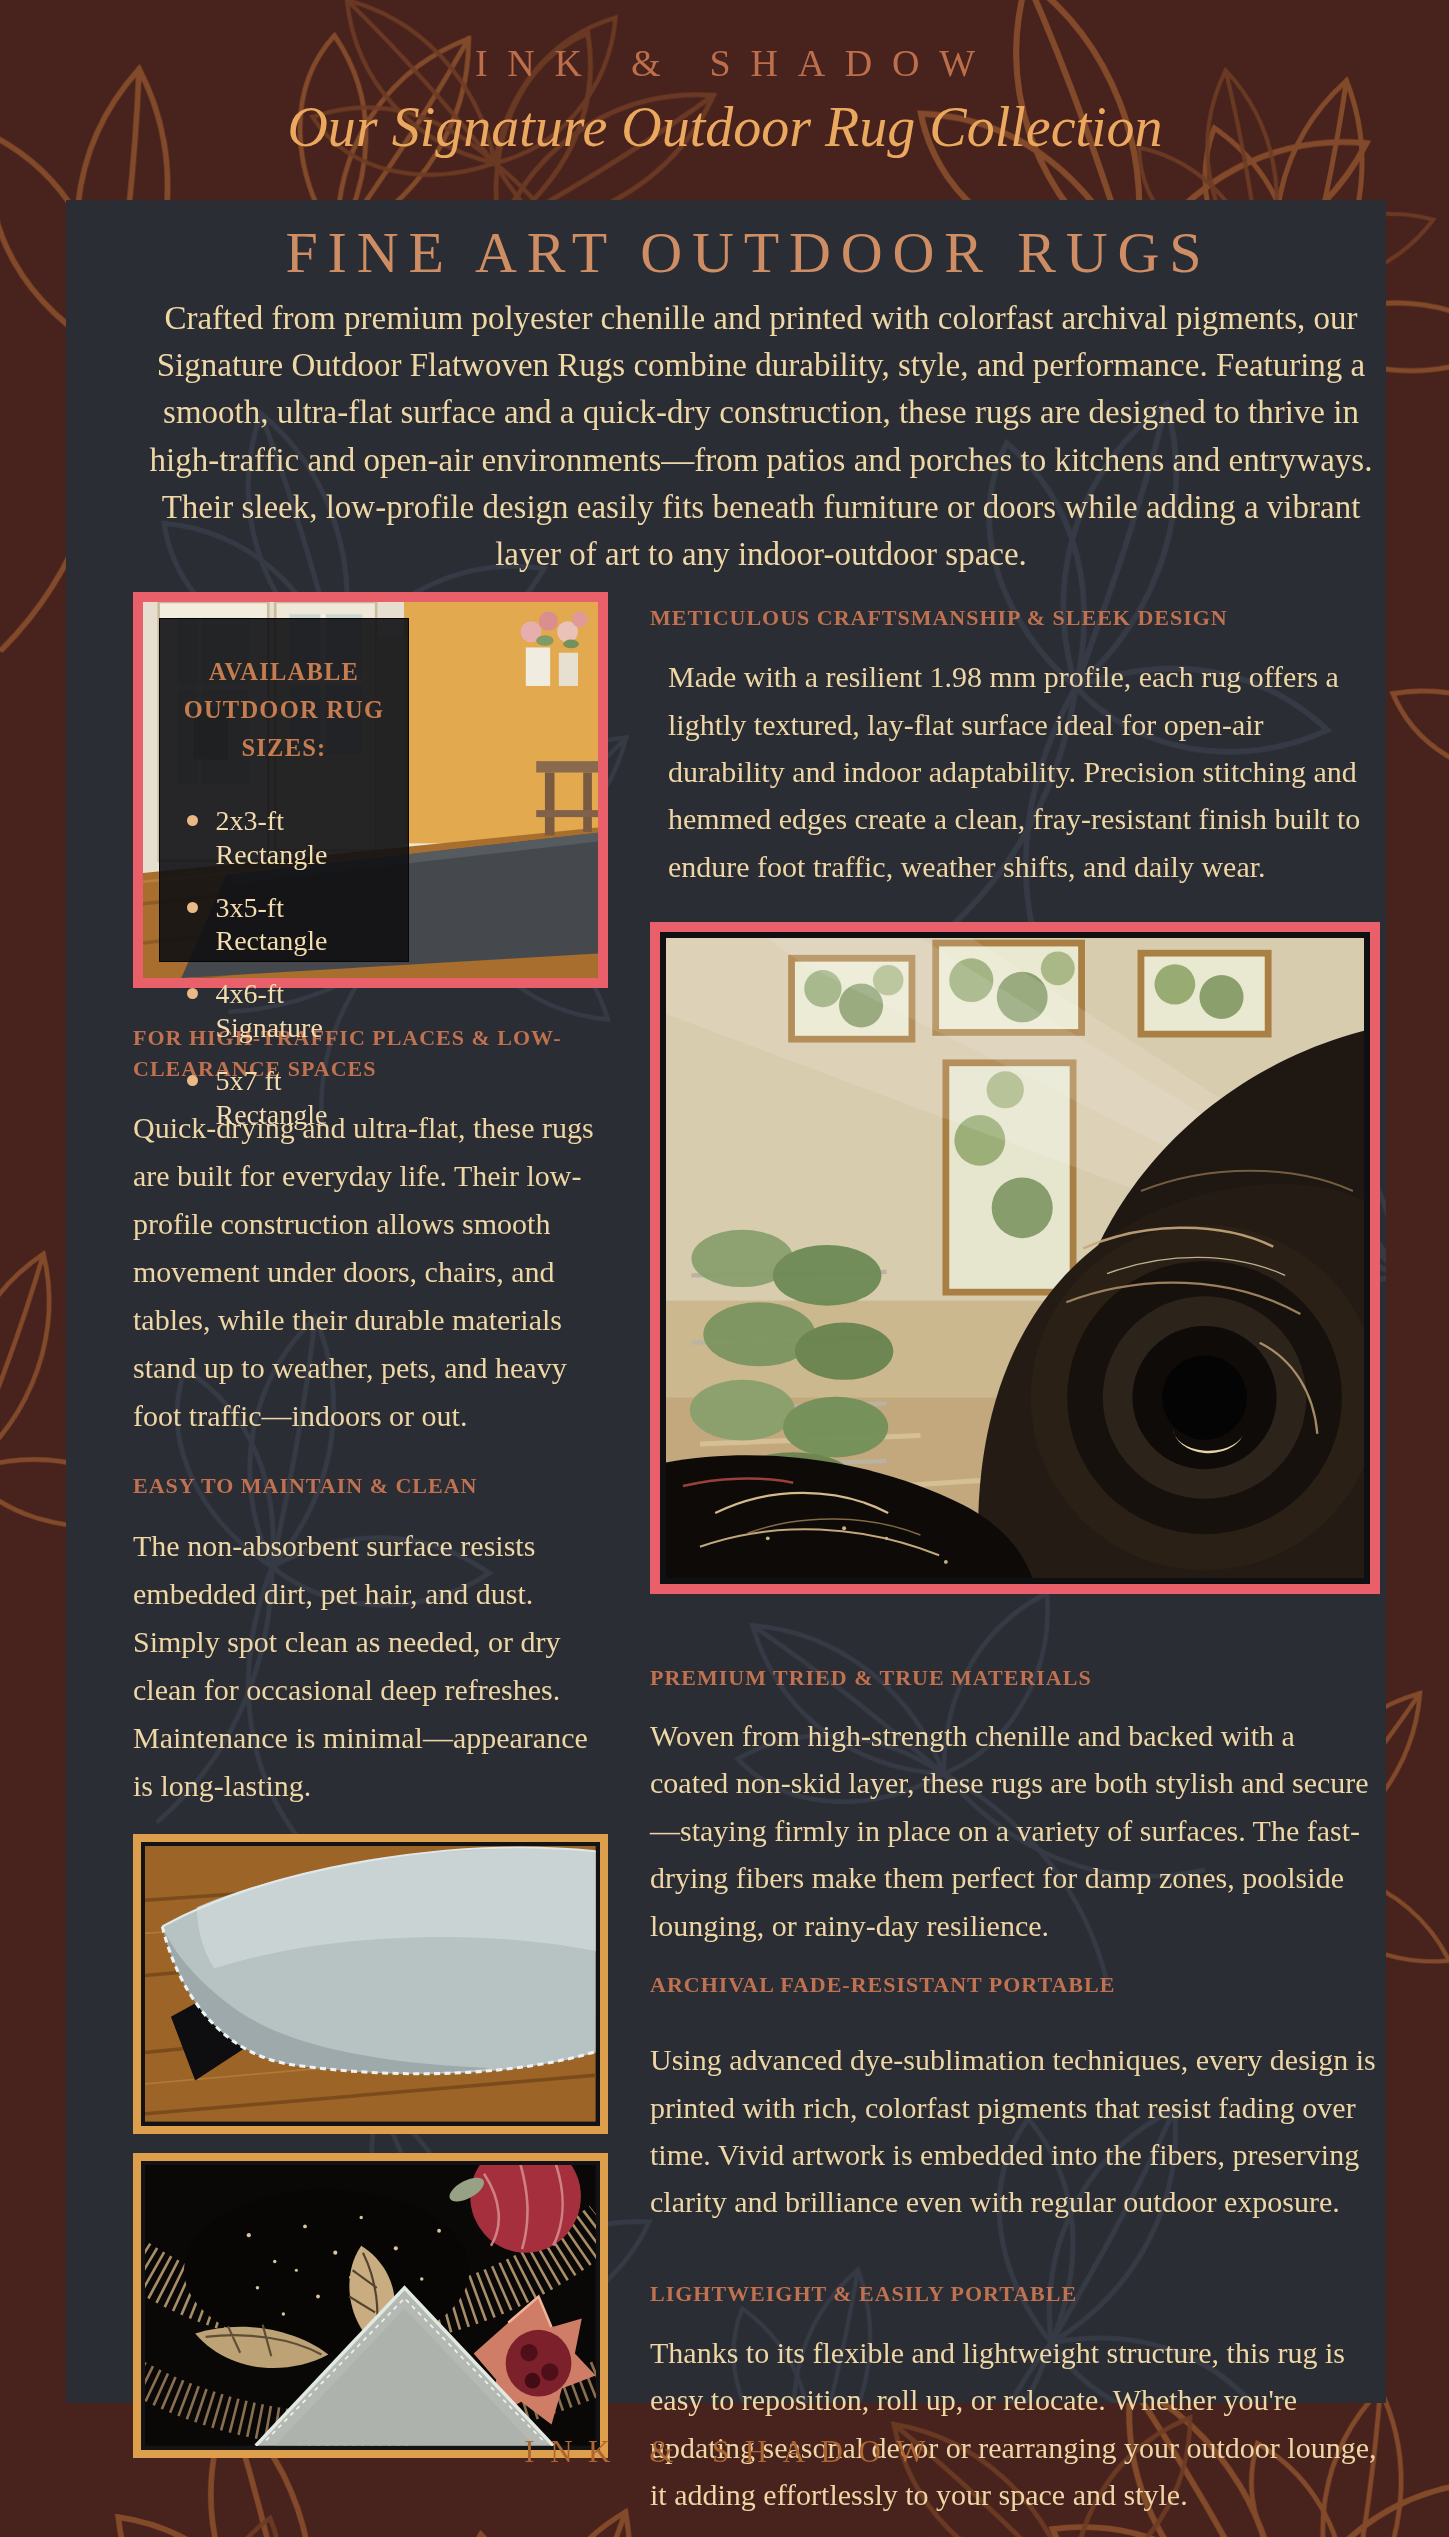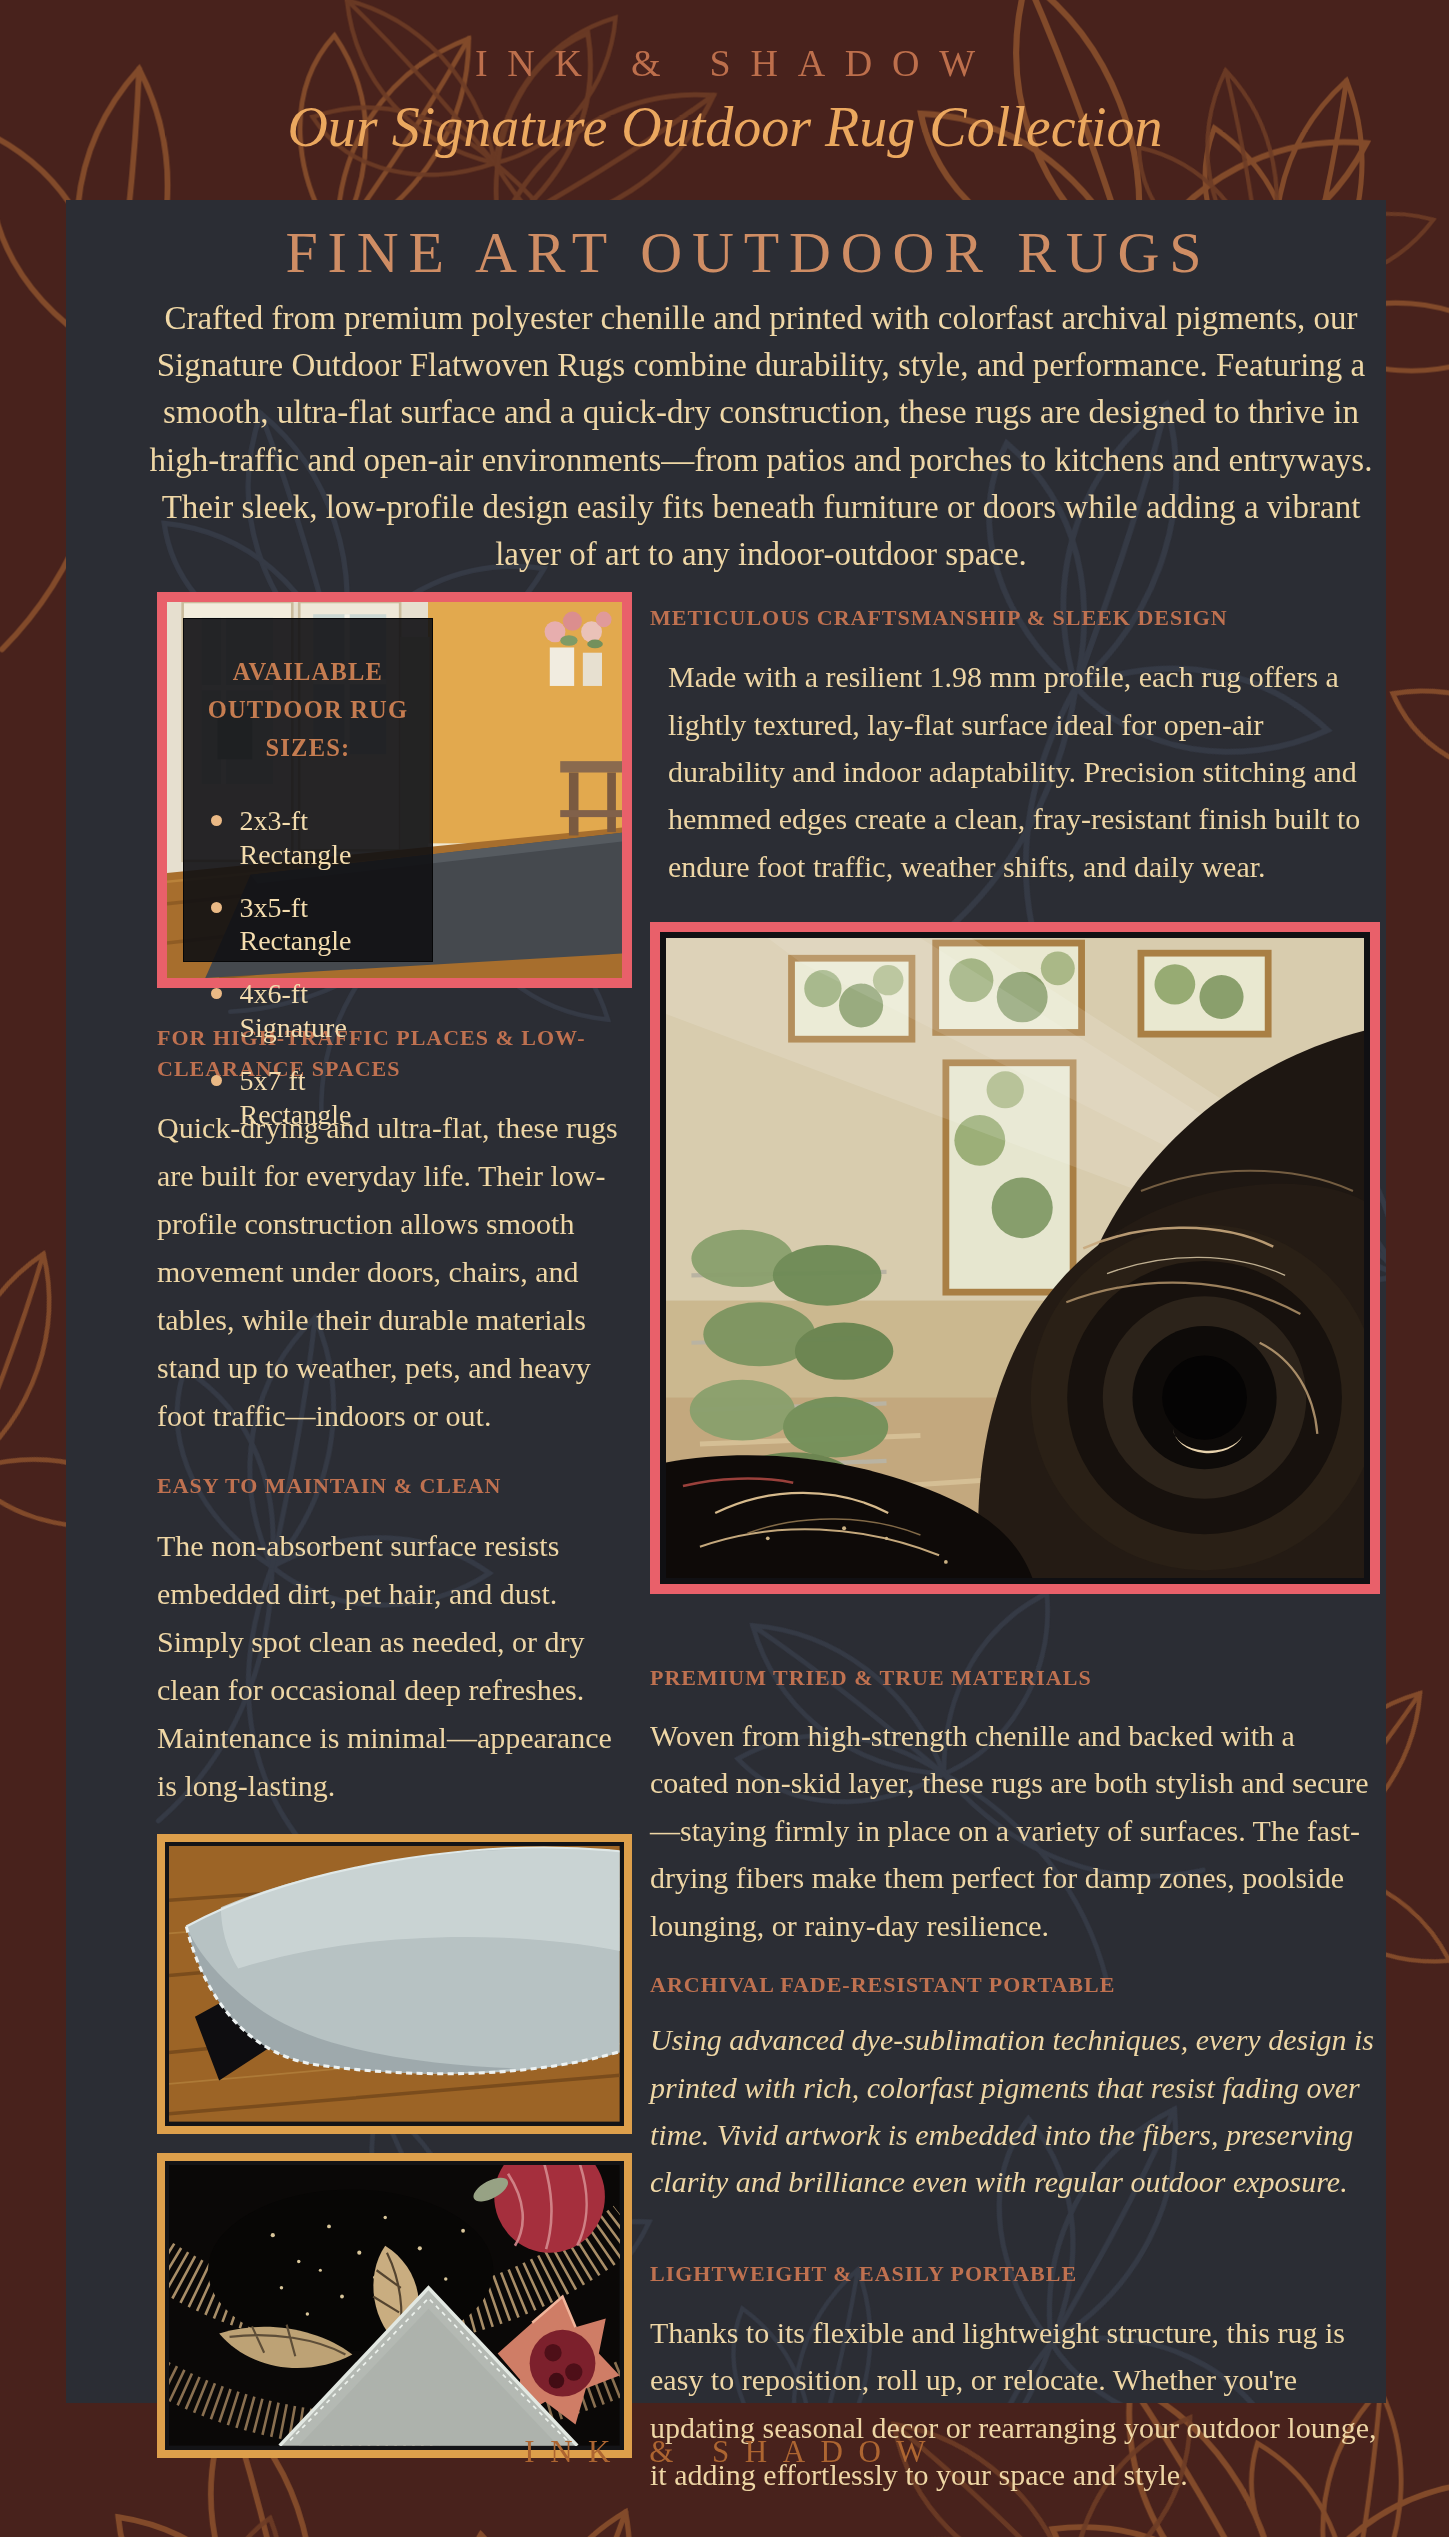--- a/index.html
+++ b/index.html
@@ -37,21 +37,21 @@
   .panel-title {
     position:absolute; top:18.6px; left:0; width:100%;
     text-align:center; color:#cf8d64; font-size:58px; font-weight:400;
     letter-spacing:.17em; text-indent:.17em;
   }
   .intro {
     position:absolute; top:95px; left:34px; width:1252px;
     text-align:center; color:#efd7a6; font-size:33px; line-height:1.43;
   }
 
-  .col-left  { position:absolute; left:56px;  top:392px; width:475px; }
+  .col-left  { position:absolute; left:32px;  top:392px; width:475px; }
   .col-right { position:absolute; left:549px; top:392px; width:730px; }
 
   h3.sec {
     color:#bf7150; font-size:22px; font-weight:700;
     letter-spacing:.045em; line-height:1.42;
   }
   p.body {
     color:#eed6a5; font-size:30px; line-height:1.6; font-weight:400;
   }
   .col-right p.body { font-size:30px; line-height:1.58; }
@@ -92,21 +92,21 @@
   .col-left h3.traffic   { margin-top:34px; }
   .col-left p.p-traffic  { margin-top:20px; }
   .col-left h3.maintain  { margin-top:30px; }
   .col-left p.p-maintain { margin-top:20px; }
 
   .col-right h3.craft     { margin-top:10px; }
   .col-right p.p-craft    { margin-top:20px;margin-left:18px; }
   .col-right h3.materials { margin-top:68px; }
   .col-right p.p-materials{ margin-top:18.6px; }
   .col-right h3.printing  { margin-top:20px; }
-  .col-right p.p-printing { margin-top:16px;font-style:italic; }
+  .col-right p.p-printing { margin-top:36px; }
   .col-right h3.portable  { margin-top:52px; }
   .col-right p.p-portable { margin-top:20px; }
 </style>
 </head>
 <body>
 
 <div id="page">
 
   <svg class="bg-svg" width="1450" height="2538" viewBox="0 0 1714 3000" aria-hidden="true">
     <defs>

